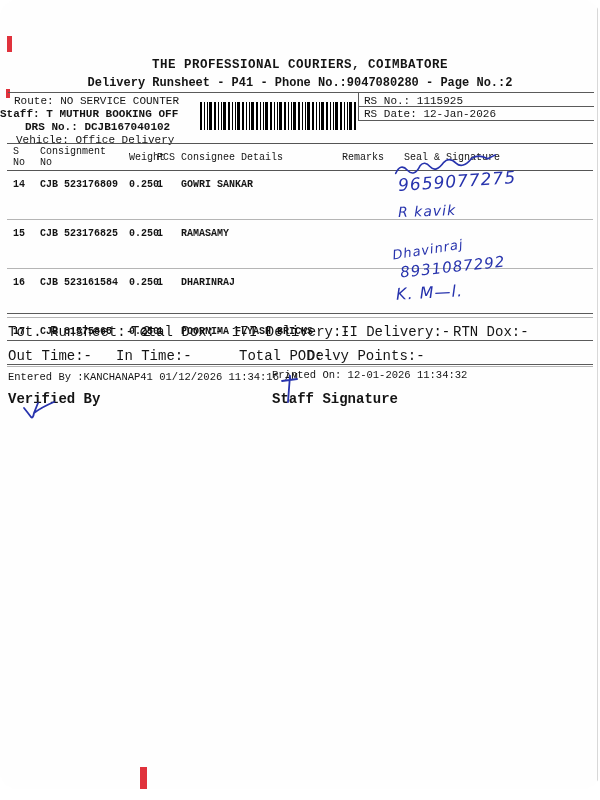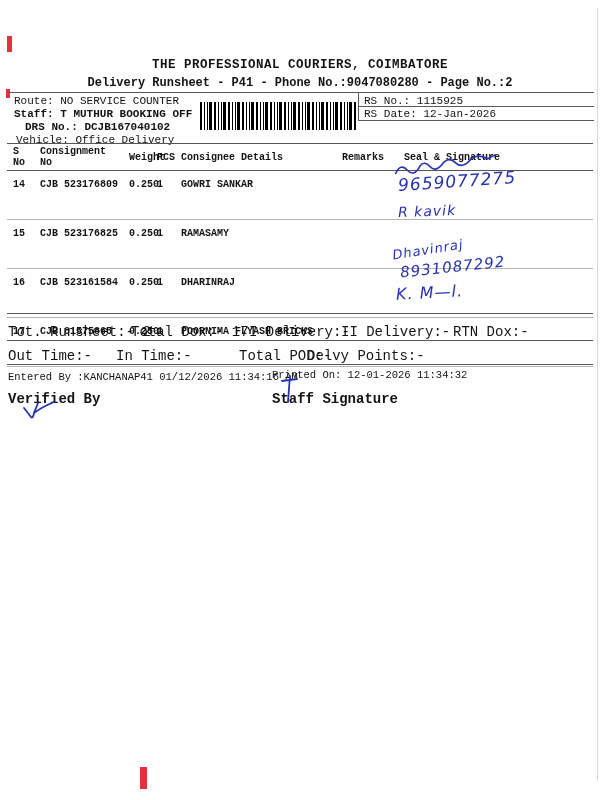--- a/index.html
+++ b/index.html
@@ -11,21 +11,21 @@
   .hline{position:absolute;height:0;border-top:1px solid #5a5a5a;}
   .vline{position:absolute;width:0;border-left:1px solid #5a5a5a;}
   .meta{font-size:11px;}
   .b{font-weight:700;}
   .barcode{position:absolute;left:200px;top:102px;width:156px;height:28px;
     background:
       repeating-linear-gradient(90deg,#000 0 2px,transparent 2px 4px,#000 4px 5px,transparent 5px 9px,#000 9px 12px,transparent 12px 14px),
       repeating-linear-gradient(90deg,#000 0 1px,transparent 1px 7px);
     background-color:#fff;}
   table.rs{position:absolute;left:7px;top:143px;width:586px;border-collapse:collapse;table-layout:fixed;}
-  table.rs th{font-size:10px;font-weight:700;text-align:left;padding:2px 2px 2px 6px;
+  table.rs th{font-size:10px;font-weight:400;text-align:left;padding:2px 2px 2px 6px;
       border-top:1px solid #555;border-bottom:1px solid #555;height:12px;}
   table.rs td{font-size:10px;font-weight:700;vertical-align:top;padding:8px 2px 2px 6px;
       border-bottom:1px solid #b5b5b5;height:38px;}
   .hw{position:absolute;color:#2733ad;font-style:italic;font-size:15px;letter-spacing:1px;
       font-family:"DejaVu Sans",sans-serif;}
   .sum{font-size:14px;}
   .small{font-size:10.5px;}
   .redmark{position:absolute;background:#e0323c;}
   .scanedge{position:absolute;right:2px;top:0;width:1px;height:800px;background:#d8d8d8;}
 </style>
@@ -37,21 +37,21 @@
   <div class="redmark" style="left:7px;top:36px;width:5px;height:16px;"></div>
   <div class="redmark" style="left:6px;top:89px;width:4px;height:9px;"></div>
   <div class="redmark" style="left:140px;top:767px;width:7px;height:31px;"></div>
   <div class="scanedge"></div>
 
   <div class="abs title">THE PROFESSIONAL COURIERS, COIMBATORE</div>
   <div class="abs subtitle">Delivery Runsheet - P41 - Phone No.:9047080280 - Page No.:2</div>
   <div class="hline" style="left:8px;top:92px;width:586px;"></div>
 
   <div class="abs meta" style="left:14px;top:95px;">Route: NO SERVICE COUNTER</div>
-  <div class="abs meta b" style="left:14px;top:108px;">Staff: T MUTHUR BOOKING OFF</div>
+  <div class="abs meta b" style="left:0;top:108px;">Staff: T MUTHUR BOOKING OFF</div>
   <div class="abs meta b" style="left:14px;top:121px;padding-left:11px;">DRS No.: DCJB167040102</div>
   <div class="abs meta" style="left:16px;top:134px;">Vehicle: Office Delivery</div>
 
   <div class="barcode"></div>
 
   <div class="vline" style="left:358px;top:92px;height:28px;"></div>
   <div class="abs meta" style="left:364px;top:95px;">RS No.: 1115925</div>
   <div class="hline" style="left:358px;top:106px;width:236px;"></div>
   <div class="abs meta" style="left:364px;top:108px;">RS Date: 12-Jan-2026</div>
   <div class="hline" style="left:358px;top:120px;width:236px;"></div>

